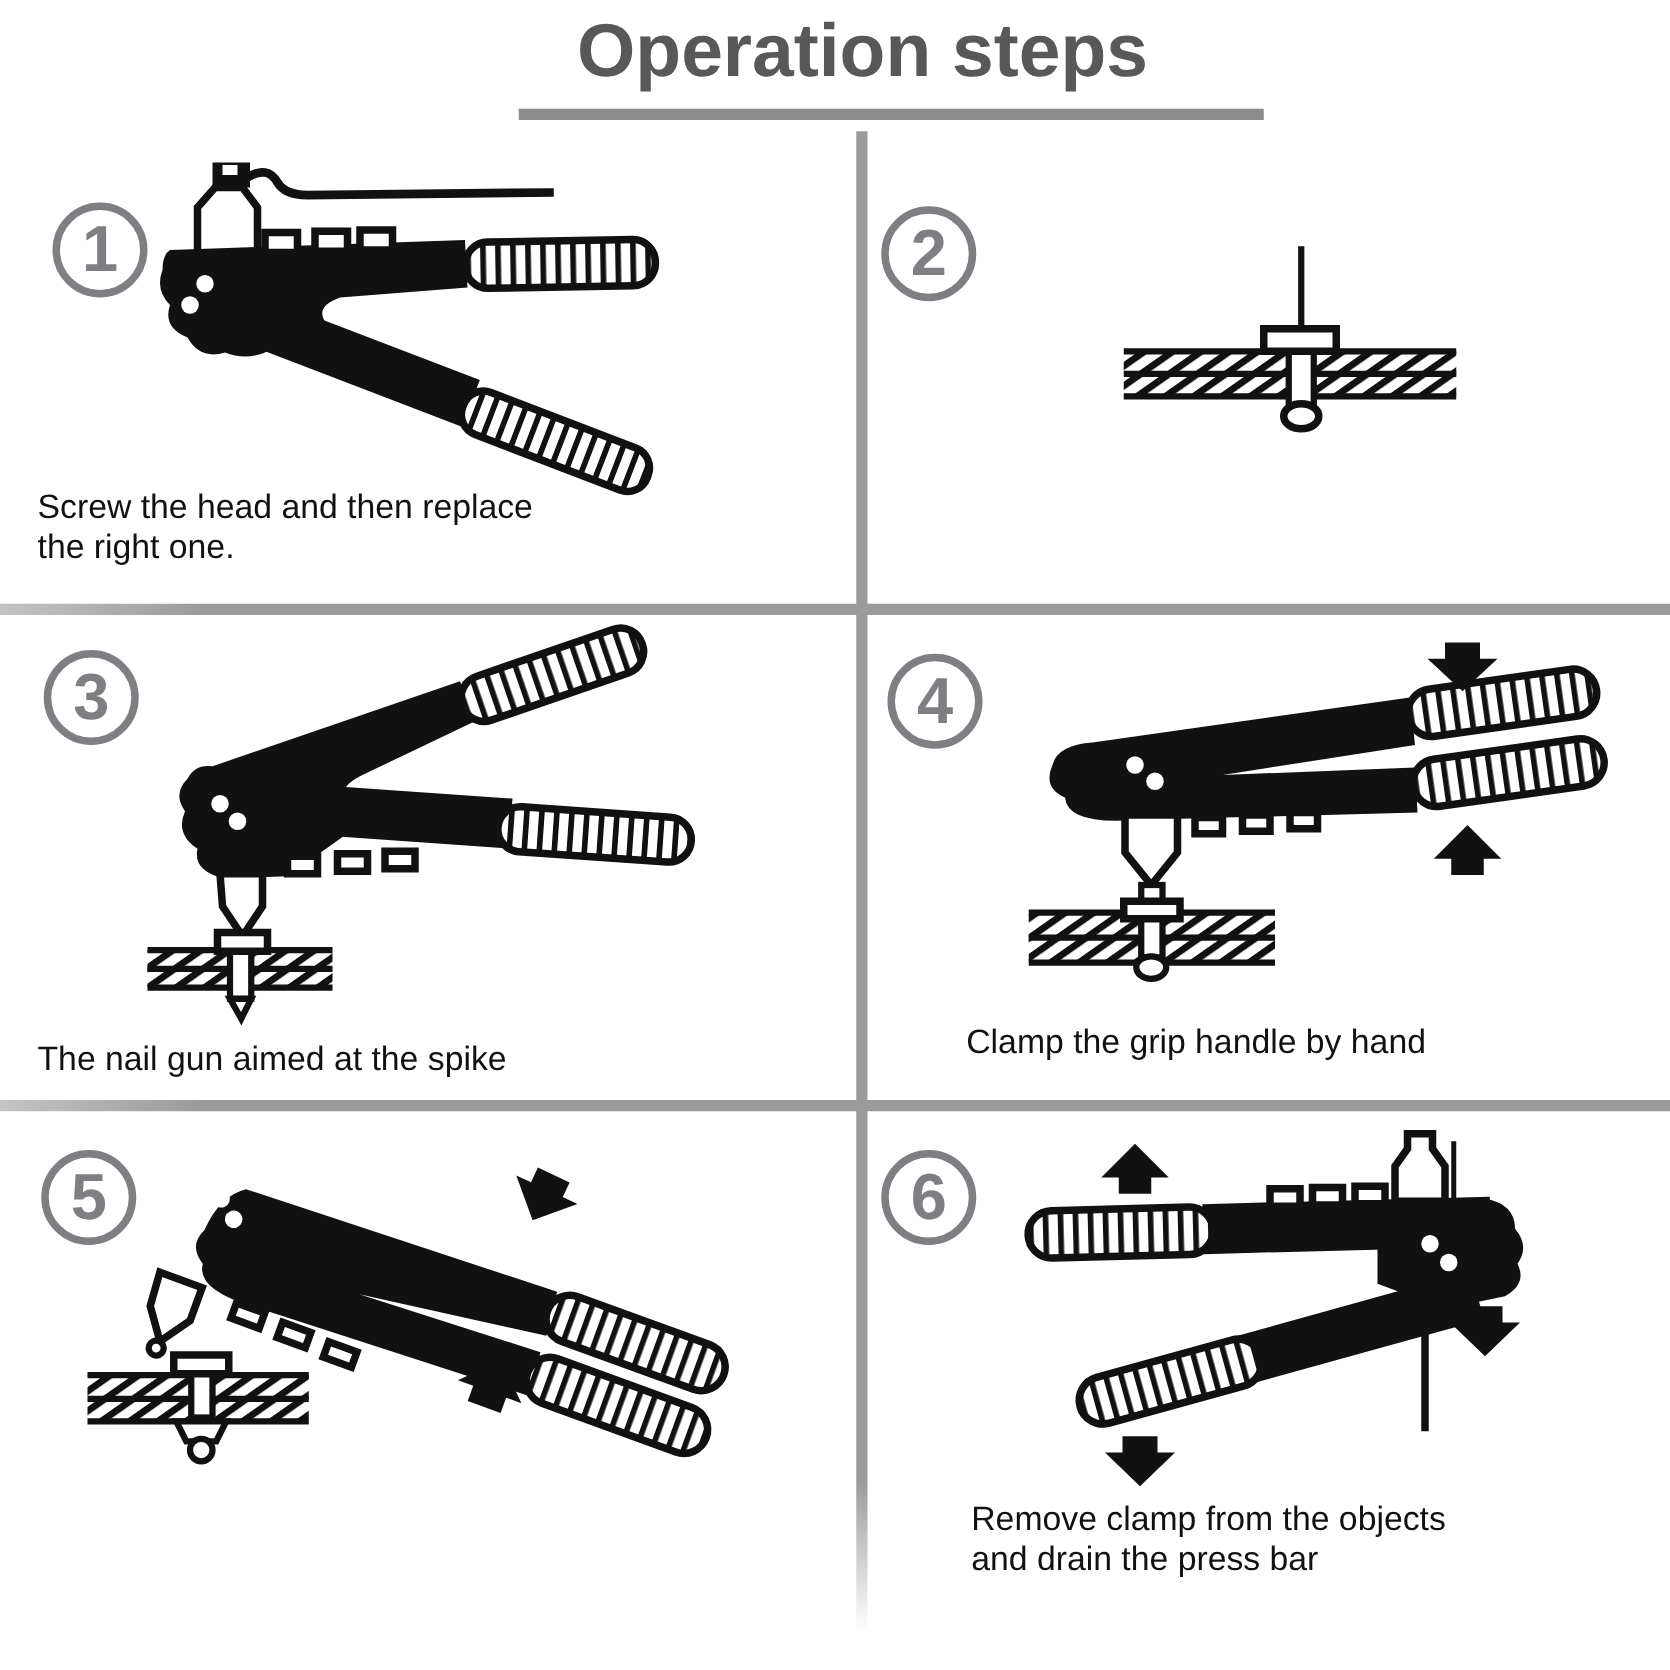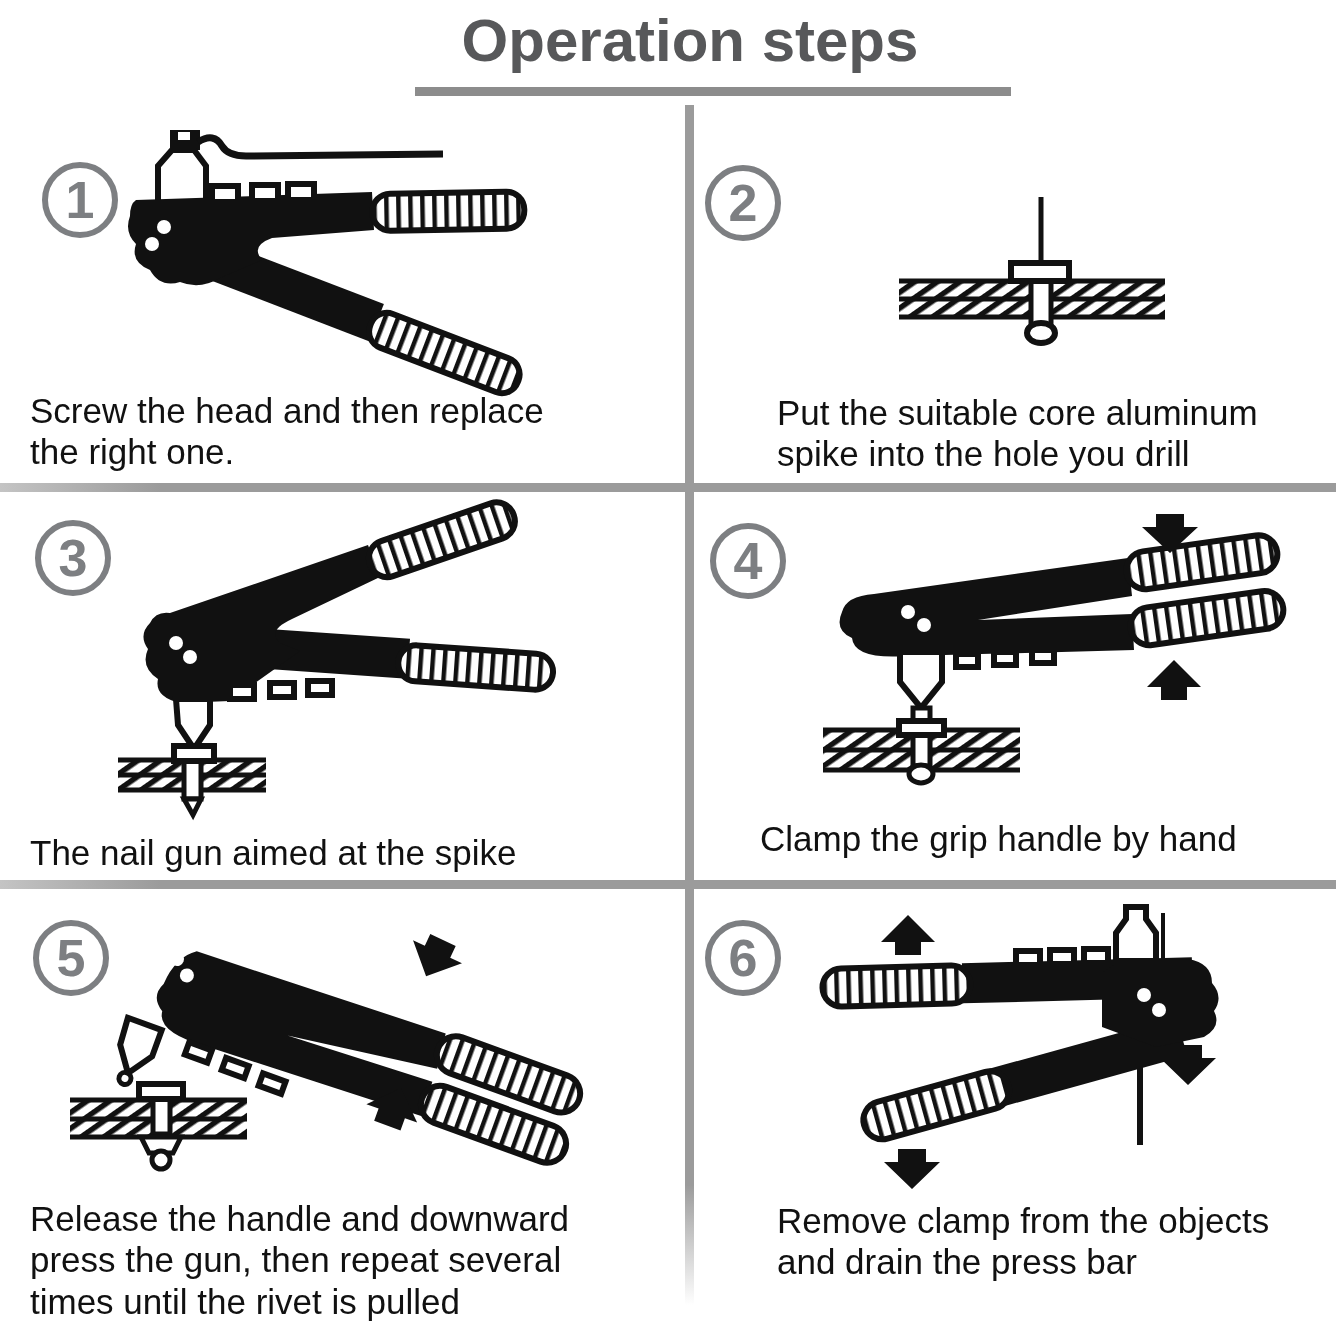--- a/index.html
+++ b/index.html
@@ -15,21 +15,21 @@
   .vdiv{position:absolute;left:685px;top:105px;width:9px;height:1200px;
         background:linear-gradient(to bottom,#9b9b9b 0%,#9b9b9b 90%,rgba(155,155,155,0) 100%);}
   .hdiv{position:absolute;left:0;width:1336px;height:9px;
         background:linear-gradient(to right,#c4c4c4,#9b9b9b 12%,#9b9b9b);}
   .hdiv.h1{top:483px;} .hdiv.h2{top:880px;}
   
   .panel{position:absolute;}
   .badge{position:absolute;width:64px;height:64px;border:6px solid #7d7f82;
          border-radius:50%;color:#7d7f82;font-size:52px;font-weight:700;
          display:flex;align-items:center;justify-content:center;line-height:1;}
-  .caption{position:absolute;margin:0;font-size:35px;line-height:1.18;
+  .caption{position:absolute;margin:0;font-size:27px;line-height:1.18;
            color:#111;white-space:pre-line;}
   svg.art{position:absolute;overflow:visible;}
 </style>
 </head>
 <body>
 
 <svg width="0" height="0" style="position:absolute" aria-hidden="true">
   <defs>
     <pattern id="ribs" width="12" height="12" patternUnits="userSpaceOnUse">
       <rect width="12" height="12" fill="#ffffff"></rect>
@@ -93,22 +93,20 @@
       <line x1="46" y1="118" x2="312" y2="118" stroke="#111" stroke-width="5"></line>
       <line x1="46" y1="136" x2="312" y2="136" stroke="#111" stroke-width="5"></line>
       <line x1="46" y1="154" x2="312" y2="154" stroke="#111" stroke-width="5"></line>
     </g>
     <g fill="#fff" stroke="#111">
       <rect x="178" y="117" width="20" height="46" stroke-width="5"></rect>
       <rect x="158" y="100" width="58" height="18" stroke-width="6"></rect>
       <ellipse cx="188" cy="170" rx="14" ry="10" stroke-width="6"></ellipse>
     </g>
   </svg>
-  <p class="caption" style="left:84px;top:282px">Put the suitable core aluminum
-spike into the hole you drill</p>
 </section>
 
 <section class="panel" style="left:0;top:492px;width:684px;height:388px">
   <div class="badge" style="left:35px;top:28px">3</div>
   <svg class="art" style="left:90px;top:13px" width="500" height="310" viewBox="0 0 500 310">
 
     <g transform="translate(150,128) rotate(4)">
       <rect x="-30" y="-6" width="200" height="40" fill="#111"></rect>
       <rect x="160" y="0" width="155" height="36" rx="18" fill="url(#ribs)" stroke="#111" stroke-width="6"></rect>
     </g>
@@ -175,21 +173,21 @@
       <line x1="35" y1="268" x2="232" y2="268" stroke="#111" stroke-width="5"></line>
     </g>
     <g fill="#fff" stroke="#111" stroke-width="5">
       <rect x="125" y="232" width="17" height="32"></rect>
       <rect x="111" y="219" width="45" height="14" stroke-width="6"></rect>
       <ellipse cx="133" cy="272" rx="12" ry="9"></ellipse>
     </g>
     <polygon fill="#111" points="368,12 396,12 396,25 410,25 382,51 354,25 368,25"></polygon>
     <polygon fill="#111" points="386,158 413,185 399,185 399,198 373,198 373,185 359,185"></polygon>
   </svg>
-  <p class="caption" style="left:67px;top:326px">Clamp the grip handle by hand</p>
+  <p class="caption" style="left:80px;top:326px">Clamp the grip handle by hand</p>
 </section>
 
 <section class="panel" style="left:0;top:889px;width:684px;height:447px">
   <div class="badge" style="left:33px;top:31px">5</div>
   <svg class="art" style="left:35px;top:23px" width="560" height="290" viewBox="0 0 560 290">
 
     <g transform="translate(110,12) rotate(20)">
       <path fill="#111" d="M58,8 L320,0 L324,36 L172,56 L324,50 L326,86 L100,94 Q48,98 46,76 Q30,66 38,50 Q40,20 58,8 Z"></path>
       <rect x="318" y="-2" width="150" height="38" rx="19" fill="url(#ribs)" stroke="#111" stroke-width="6"></rect>
       <rect x="320" y="50" width="152" height="38" rx="19" fill="url(#ribs)" stroke="#111" stroke-width="6"></rect>
@@ -218,23 +216,20 @@
       <polygon points="106,225 146,225 138,241 114,241"></polygon>
       <circle cx="126" cy="248" r="9"></circle>
     </g>
     <g transform="translate(408,28) rotate(25)">
       <polygon fill="#111" points="-14,0 14,0 14,13 27,13 0,40 -27,13 -14,13"></polygon>
     </g>
     <g transform="translate(366,176) rotate(20)">
       <polygon fill="#111" points="0,0 27,27 14,27 14,40 -14,40 -14,27 -27,27"></polygon>
     </g>
   </svg>
-  <p class="caption" style="left:30px;top:309px">Release the handle and downward
-press the gun, then repeat several
-times until the rivet is pulled</p>
 </section>
 
 <section class="panel" style="left:693px;top:889px;width:643px;height:447px">
   <div class="badge" style="left:12px;top:31px">6</div>
   <svg class="art" style="left:67px;top:10px" width="580" height="300" viewBox="0 0 580 300">
 
     <g transform="translate(62,70) rotate(-1.5)">
       <rect x="140" y="-2" width="230" height="40" fill="#111"></rect>
       <rect x="0" y="0" width="148" height="38" rx="19" fill="url(#ribs)" stroke="#111" stroke-width="6"></rect>
     </g>

